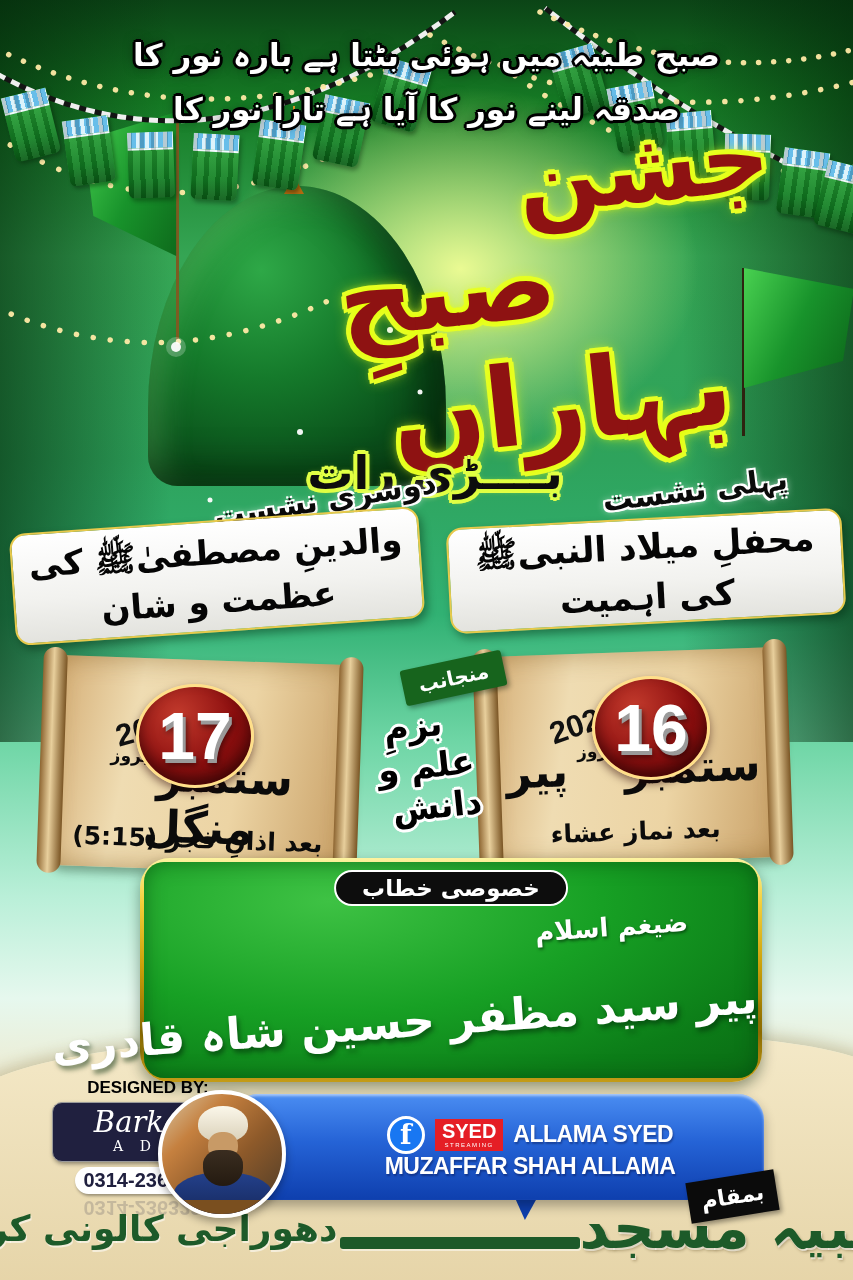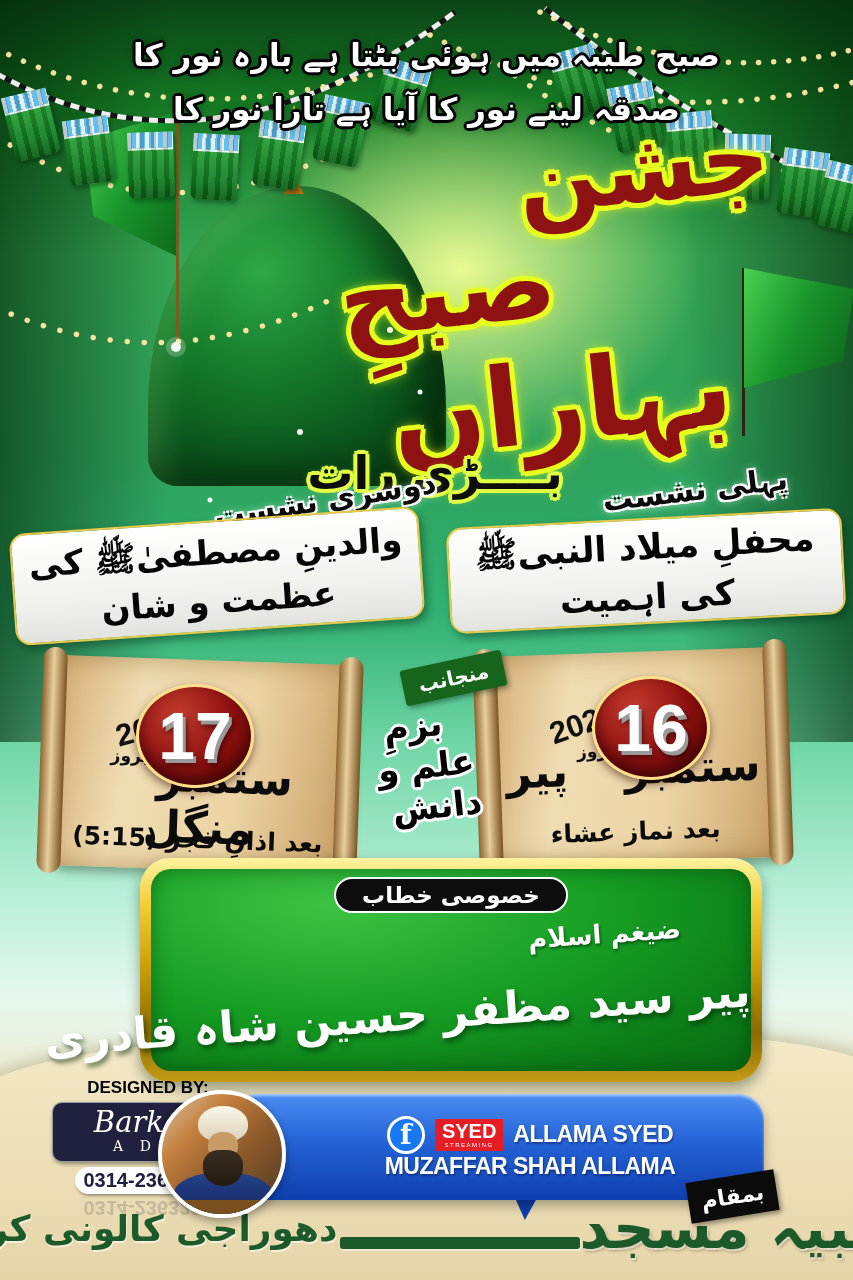--- a/index.html
+++ b/index.html
@@ -87,21 +87,21 @@
   
   .orgbadge{position:absolute;left:402px;top:660px;padding:6px 16px;background:#17641d;color:#fff;
     font-size:20px;font-weight:bold;direction:rtl;transform:rotate(-12deg);border-radius:3px;box-shadow:2px 3px 5px rgba(0,20,5,.4);}
   .orgname{position:absolute;left:338px;top:706px;width:150px;direction:rtl;text-align:center;transform:rotate(-6deg);
     font-size:34px;line-height:1.2;font-weight:bold;color:#000;
     text-shadow:2px 2px 0 #fff,-2px -2px 0 #fff,2px -2px 0 #fff,-2px 2px 0 #fff,0 3px 0 #fff,0 -3px 0 #fff,3px 0 0 #fff,-3px 0 0 #fff;}
   .orgname .o2{margin-left:26px;display:block;}
   .orgname .o1{display:block;margin-right:-8px;}
   .orgname .o3{display:block;margin-left:40px;}
   
-  .gbanner{position:absolute;left:140px;top:858px;width:622px;height:224px;border-radius:30px;padding:11px;box-sizing:border-box;
+  .gbanner{position:absolute;left:140px;top:858px;width:622px;height:224px;border-radius:30px;padding:4px;box-sizing:border-box;
     background:linear-gradient(180deg,#fdf3a0 0%,#f3cf3a 20%,#caa10a 48%,#8a6a00 78%,#c49c16 100%);
     box-shadow:0 6px 14px rgba(0,30,10,.4);}
   .gbanner .inner{width:100%;height:100%;border-radius:20px;position:relative;
     background:radial-gradient(ellipse at 30% 18%,#3ec244 0%,#17a024 45%,#0c7d18 78%,#0a6b14 100%);
     box-shadow:inset 0 0 20px rgba(0,60,10,.5);}
   .kbadge{position:absolute;top:8px;left:50%;transform:translateX(-50%);background:#0d0d0d;border:2px solid #fff;
     border-radius:20px;padding:3px 26px;color:#fff;font-size:23px;font-weight:bold;direction:rtl;white-space:nowrap;}
   .honorific{position:absolute;top:50px;right:70px;color:#fff;font-size:26px;font-weight:bold;direction:rtl;transform:rotate(-4deg);
     text-shadow:1px 2px 3px rgba(0,40,8,.6);}
   .sname{position:absolute;bottom:34px;left:0;width:100%;text-align:center;direction:rtl;color:#fff;

